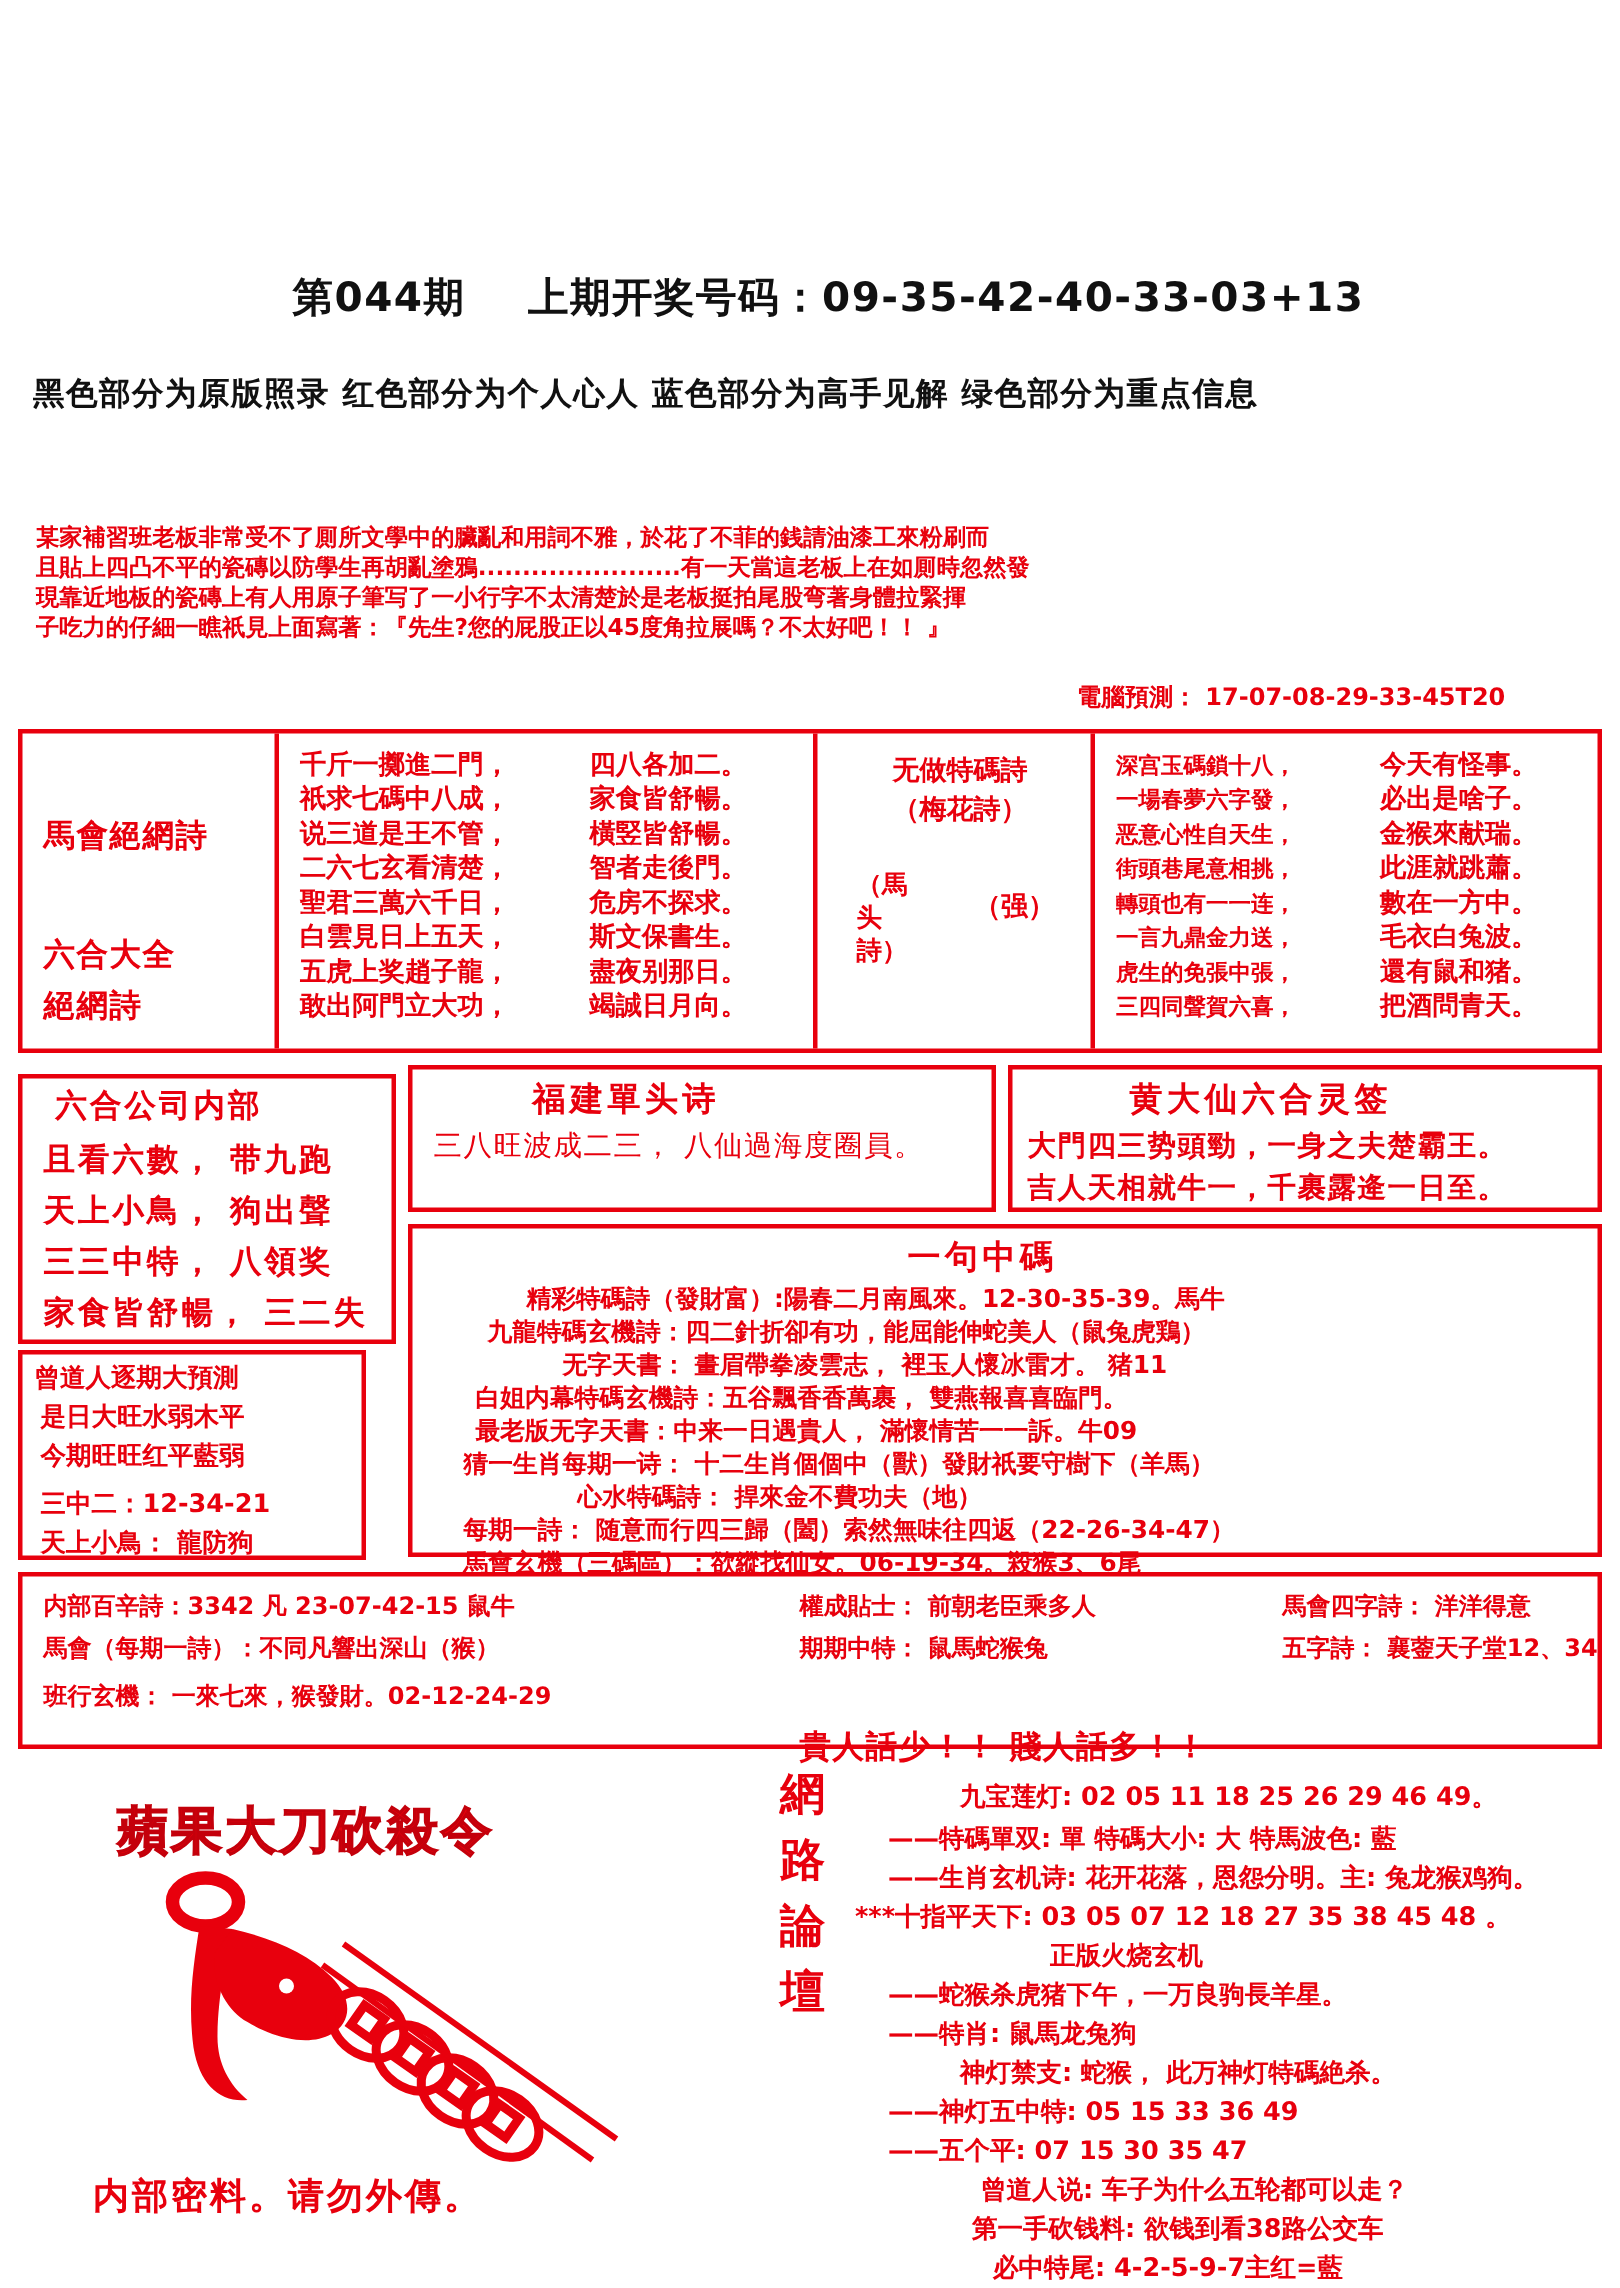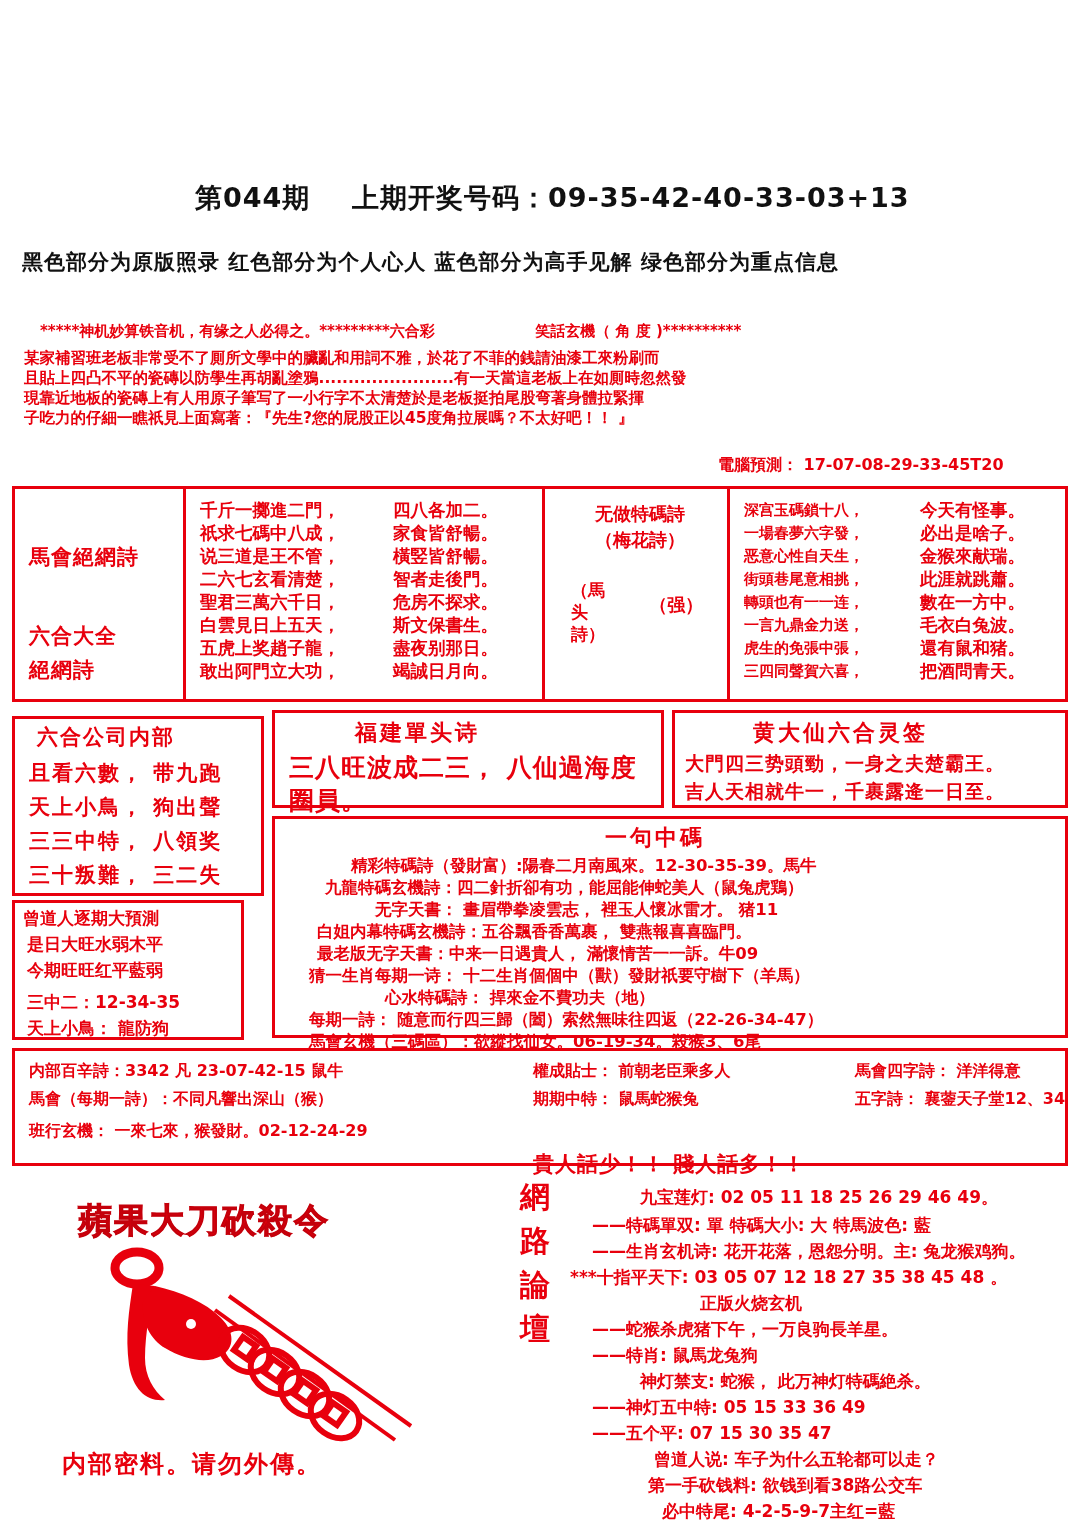--- a/index.html
+++ b/index.html
@@ -56,21 +56,21 @@
   .t1 .c2{position:absolute;left:185px;top:10px;font-size:17.5px;font-weight:bold;line-height:23px;}
   .t1 .c3{position:absolute;left:378px;top:10px;font-size:17.5px;font-weight:bold;line-height:23px;}
   .t1 .c4{position:absolute;left:545px;top:12px;font-size:18px;font-weight:bold;line-height:26px;text-align:center;width:160px;}
   .t1 .c4b{position:absolute;left:556px;top:90px;font-size:18px;font-weight:bold;line-height:24px;width:150px;}
   .t1 .c5{position:absolute;left:729px;top:10px;font-size:15px;font-weight:bold;line-height:23px;}
   .t1 .c6{position:absolute;left:905px;top:10px;font-size:17.5px;font-weight:bold;line-height:23px;}
 
   
   .t3{left:272px;top:710px;width:392px;height:98px;}
   .t3 .ti{position:absolute;left:80px;top:5px;font-size:22px;font-weight:bold;letter-spacing:3px;}
-  .t3 .ln{position:absolute;left:14px;font-size:25px;font-weight:bold;letter-spacing:1px;}
+  .t3 .ln{position:absolute;left:14px;font-size:19px;font-weight:normal;letter-spacing:1px;}
 
   
   .t4{left:672px;top:710px;width:396px;height:98px;}
   .t4 .ti{position:absolute;left:78px;top:5px;font-size:22px;font-weight:bold;letter-spacing:3px;}
   .t4 .ln{position:absolute;left:10px;font-size:19px;font-weight:bold;letter-spacing:1px;}
 
   
   .t5{left:12px;top:716px;width:252px;height:180px;}
   .t5 .ti{position:absolute;left:22px;top:4px;font-size:21px;font-weight:bold;letter-spacing:2px;}
   .t5 .ln{position:absolute;left:14px;font-size:21px;font-weight:bold;letter-spacing:2px;}
@@ -117,25 +117,20 @@
 
 <div class="page">
 
   <div class="header">
     <span>第044期</span>
     &nbsp;&nbsp;
     <span>上期开奖号码：</span><span>09-35-42-40-33-03+13</span>
   </div>
   <div class="legend">黑色部分为原版照录  红色部分为个人心人  蓝色部分为高手见解  绿色部分为重点信息</div>
 
-  <div class="joke-title">
-    <span>*****神机妙算铁音机，有缘之人必得之。*********六合彩</span>
-    <span style="display:inline-block;width:90px;"></span>
-    <span>笑話玄機（ 角   度 )**********</span>
-  </div>
   <div class="joke-body">
     <div>某家補習班老板非常受不了厠所文學中的臟亂和用詞不雅，於花了不菲的銭請油漆工來粉刷而</div>
     <div>且貼上四凸不平的瓷磚以防學生再胡亂塗鴉.......................有一天當這老板上在如厠時忽然發</div>
     <div>現靠近地板的瓷磚上有人用原子筆写了一小行字不太清楚於是老板挺拍尾股弯著身體拉緊揮</div>
     <div>子吃力的仔細一瞧祇見上面寫著：『先生?您的屁股正以45度角拉展嗎？不太好吧！！ 』</div>
   </div>
   <div class="forecast">電腦預測： 17-07-08-29-33-45T20</div>
 
   <div class="box t1">
     <div class="vline" style="left:168px;top:0;height:210px;"></div>
@@ -200,39 +195,39 @@
       <div>還有鼠和猪。</div>
       <div>把酒問青天。</div>
     </div>
   </div>
 
   <div class="box t5">
     <div class="ti">六合公司内部</div>
     <div class="ln" style="top:40px;">且看六數，  带九跑</div>
     <div class="ln" style="top:74px;">天上小鳥，  狗出聲</div>
     <div class="ln" style="top:108px;">三三中特，  八領奖</div>
-    <div class="ln" style="top:142px;">三十叛難，  三二失</div>
+    <div class="ln" style="top:142px;">家食皆舒暢，  三二失</div>
   </div>
 
   <div class="box t3">
     <div class="ti">福建單头诗</div>
     <div class="ln" style="top:38px;">三八旺波成二三，    八仙過海度圈員。</div>
   </div>
 
   <div class="box t4">
     <div class="ti">黄大仙六合灵签</div>
     <div class="ln" style="top:38px;">大門四三势頭勁，一身之夫楚霸王。</div>
     <div class="ln" style="top:66px;">吉人天相就牛一，千裹露逄一日至。</div>
   </div>
 
   <div class="box t6">
     <div class="ti">曾道人逐期大預測</div>
     <div class="ln" style="top:30px;">是日大旺水弱木平</div>
     <div class="ln" style="top:56px;">今期旺旺红平藍弱</div>
-    <div class="ln" style="top:88px;">三中二：12-34-35</div>
+    <div class="ln" style="top:88px;">三中二：12-34-21</div>
     <div class="ln" style="top:114px;">天上小鳥：  龍防狗</div>
   </div>
 
   <div class="box t7">
     <div class="ti">一句中碼</div>
     <div class="ln" style="top:36px;left:76px;">精彩特碼詩（發財富）:陽春二月南風來。12-30-35-39。馬牛</div>
     <div class="ln" style="top:58px;left:50px;">九龍特碼玄機詩：四二針折卻有功，能屈能伸蛇美人（鼠兔虎鶏）</div>
     <div class="ln" style="top:80px;left:100px;">无字天書：  畫眉帶拳凌雲志，  裡玉人懷冰雷才。  猪11</div>
     <div class="ln" style="top:102px;left:42px;">白姐内幕特碼玄機詩：五谷飄香香萬裹，  雙燕報喜喜臨門。</div>
     <div class="ln" style="top:124px;left:42px;">最老版无字天書：中来一日遇貴人，  滿懷情苦一一訴。牛09</div>

